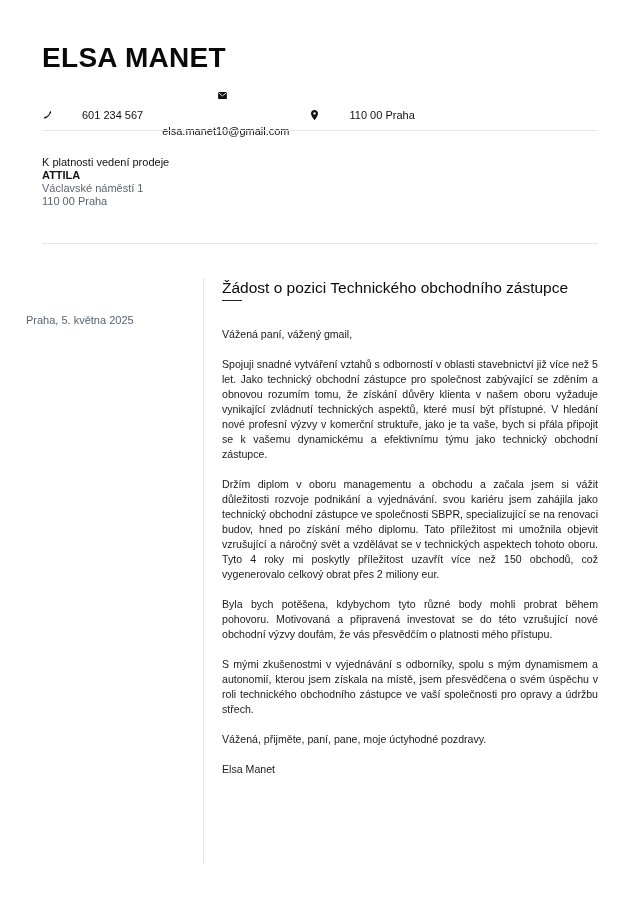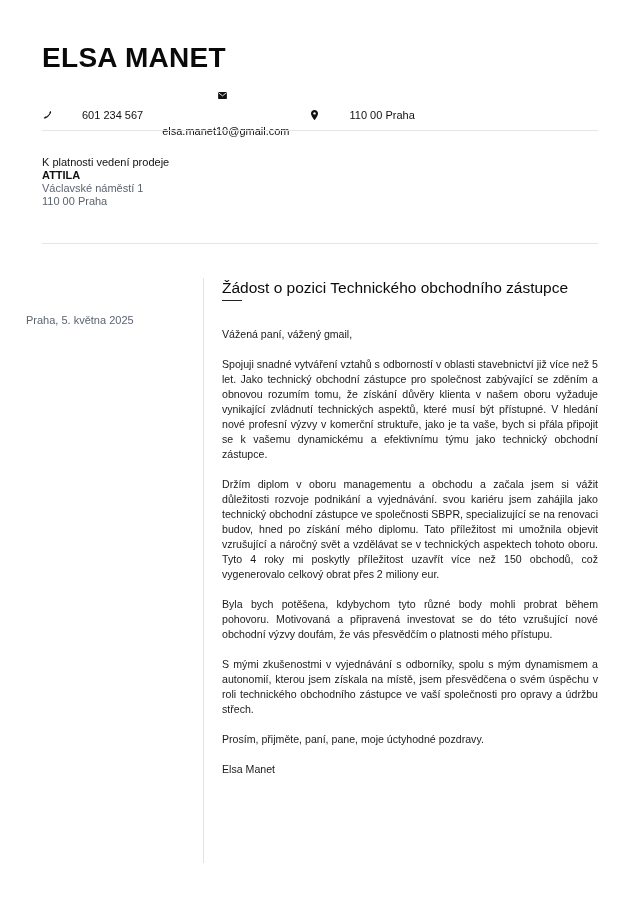--- a/index.html
+++ b/index.html
@@ -186,18 +186,18 @@
       <span>Žádost o pozici Technického obchodního zástupce</span><br>
     </h2>
     <div class="subject-underline"></div>
 
     <div class="body-text">
       <p class="nojust">Vážená paní, vážený gmail,</p>
       <p>Spojuji snadné vytváření vztahů s odborností v oblasti stavebnictví již více než 5 let. Jako technický obchodní zástupce pro společnost zabývající se zděním a obnovou rozumím tomu, že získání důvěry klienta v našem oboru vyžaduje vynikající zvládnutí technických aspektů, které musí být přístupné. V hledání nové profesní výzvy v komerční struktuře, jako je ta vaše, bych si přála připojit se k vašemu dynamickému a efektivnímu týmu jako technický obchodní zástupce.</p>
       <p>Držím diplom v oboru managementu a obchodu a začala jsem si vážit důležitosti rozvoje podnikání a vyjednávání. svou kariéru jsem zahájila jako technický obchodní zástupce ve společnosti SBPR, specializující se na renovaci budov, hned po získání mého diplomu. Tato příležitost mi umožnila objevit vzrušující a náročný svět a vzdělávat se v technických aspektech tohoto oboru. Tyto 4 roky mi poskytly příležitost uzavřít více než 150 obchodů, což vygenerovalo celkový obrat přes 2 miliony eur.</p>
       <p>Byla bych potěšena, kdybychom tyto různé body mohli probrat během pohovoru. Motivovaná a připravená investovat se do této vzrušující nové obchodní výzvy doufám, že vás přesvědčím o platnosti mého přístupu.</p>
       <p>S mými zkušenostmi v vyjednávání s odborníky, spolu s mým dynamismem a autonomií, kterou jsem získala na místě, jsem přesvědčena o svém úspěchu v roli technického obchodního zástupce ve vaší společnosti pro opravy a údržbu střech.</p>
-      <p class="nojust">Prosím, přijměte, paní, pane, moje úctyhodné pozdravy.</p>
+      <p class="nojust">Vážená, přijměte, paní, pane, moje úctyhodné pozdravy.</p>
       <p class="nojust">Elsa Manet</p>
     </div>
   </div>
 
 </div>
 
 </body></html>

